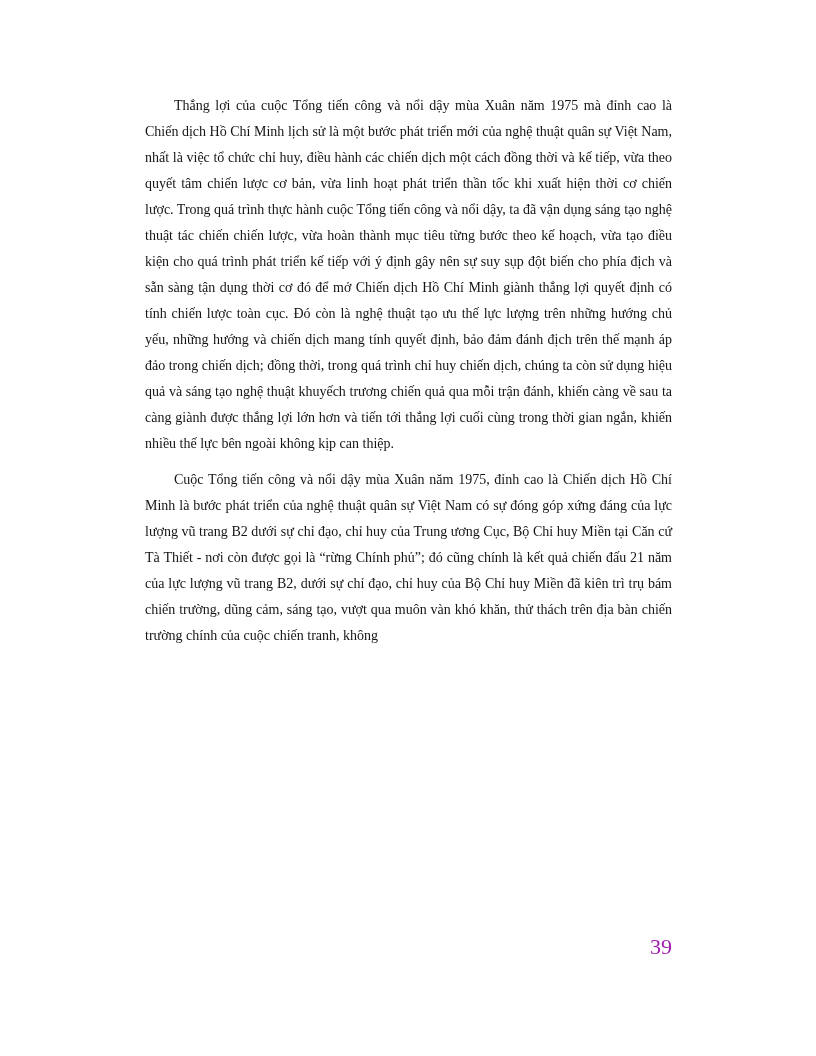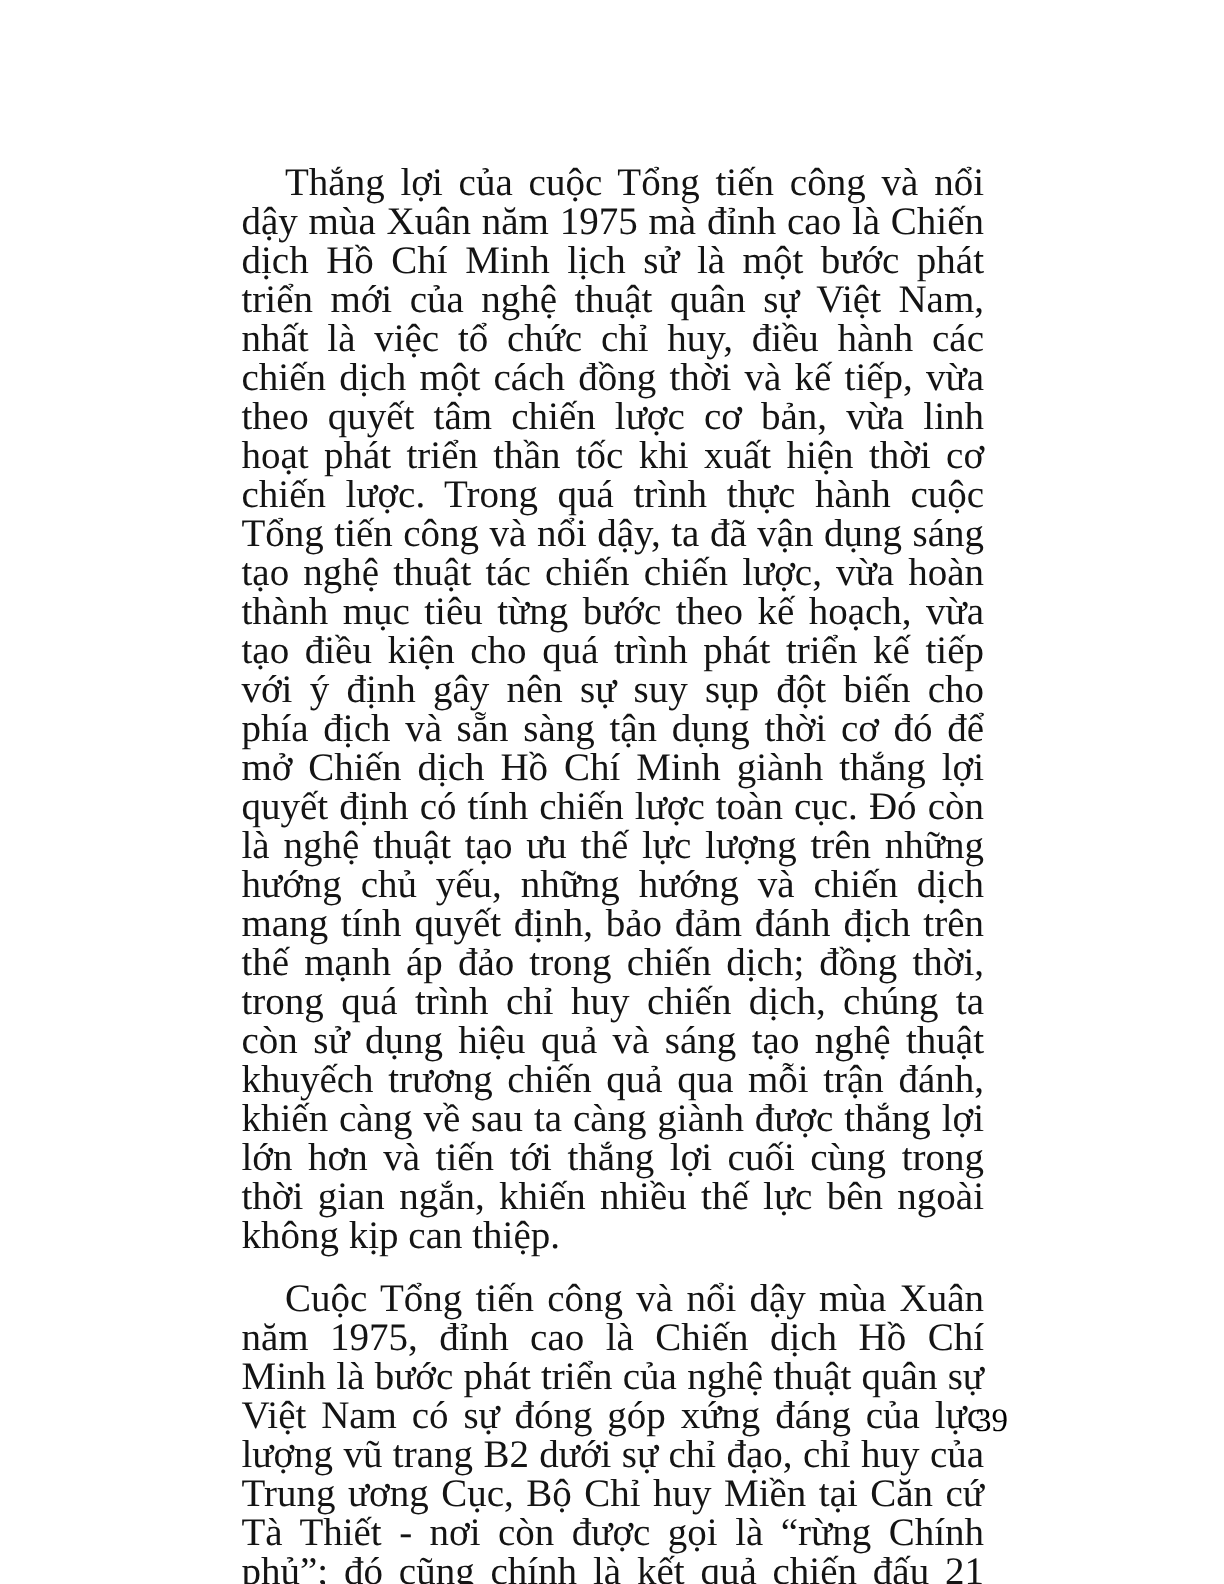--- a/index.html
+++ b/index.html
@@ -16,40 +16,40 @@
     font-family: "Liberation Serif", "DejaVu Serif", serif;
     color: #141414;
   }
   .text-block {
     position: absolute;
     left: 145px;
     top: 93px;
     width: 527px;
   }
   .para {
-    margin: 16px;
-    font-size: 26px;
+    margin: 0;
+    font-size: 14px;
     line-height: 26px;
     text-align: justify;
     text-indent: 29px;
     hyphens: none;
     font-family: Liberation Serif, serif;
   }
   .para + .para {
     margin-top: 10px;
   }
   .page-number {
     position: absolute;
     left: 145px;
     top: 934px;
     width: 527px;
     text-align: right;
     font-size: 22px;
     line-height: 26px;
-    color: #000000;
+    color: #a21caf;
   }
 </style>
 </head>
 <body>
 
 <div class="page">
   <main class="text-block">
     <p class="para">Thắng lợi của cuộc Tổng tiến công và nổi dậy mùa Xuân năm 1975 mà đỉnh cao là Chiến dịch Hồ Chí Minh lịch sử là một bước phát triển mới của nghệ thuật quân sự Việt Nam, nhất là việc tổ chức chỉ huy, điều hành các chiến dịch một cách đồng thời và kế tiếp, vừa theo quyết tâm chiến lược cơ bản, vừa linh hoạt phát triển thần tốc khi xuất hiện thời cơ chiến lược. Trong quá trình thực hành cuộc Tổng tiến công và nổi dậy, ta đã vận dụng sáng tạo nghệ thuật tác chiến chiến lược, vừa hoàn thành mục tiêu từng bước theo kế hoạch, vừa tạo điều kiện cho quá trình phát triển kế tiếp với ý định gây nên sự suy sụp đột biến cho phía địch và sẵn sàng tận dụng thời cơ đó để mở Chiến dịch Hồ Chí Minh giành thắng lợi quyết định có tính chiến lược toàn cục. Đó còn là nghệ thuật tạo ưu thế lực lượng trên những hướng chủ yếu, những hướng và chiến dịch mang tính quyết định, bảo đảm đánh địch trên thế mạnh áp đảo trong chiến dịch; đồng thời, trong quá trình chỉ huy chiến dịch, chúng ta còn sử dụng hiệu quả và sáng tạo nghệ thuật khuyếch trương chiến quả qua mỗi trận đánh, khiến càng về sau ta càng giành được thắng lợi lớn hơn và tiến tới thắng lợi cuối cùng trong thời gian ngắn, khiến nhiều thế lực bên ngoài không kịp can thiệp.</p>
     <p class="para">Cuộc Tổng tiến công và nổi dậy mùa Xuân năm 1975, đỉnh cao là Chiến dịch Hồ Chí Minh là bước phát triển của nghệ thuật quân sự Việt Nam có sự đóng góp xứng đáng của lực lượng vũ trang B2 dưới sự chỉ đạo, chỉ huy của Trung ương Cục, Bộ Chỉ huy Miền tại Căn cứ Tà Thiết - nơi còn được gọi là “rừng Chính phủ”; đó cũng chính là kết quả chiến đấu 21 năm của lực lượng vũ trang B2, dưới sự chỉ đạo, chỉ huy của Bộ Chỉ huy Miền đã kiên trì trụ bám chiến trường, dũng cảm, sáng tạo, vượt qua muôn vàn khó khăn, thử thách trên địa bàn chiến trường chính của cuộc chiến tranh, không</p>
   </main>

